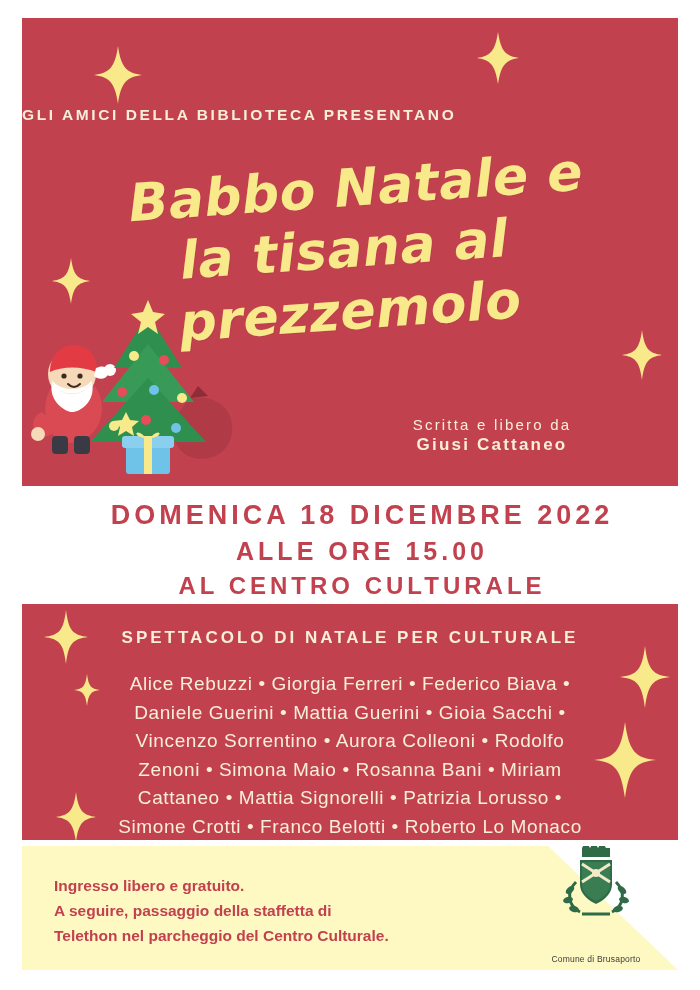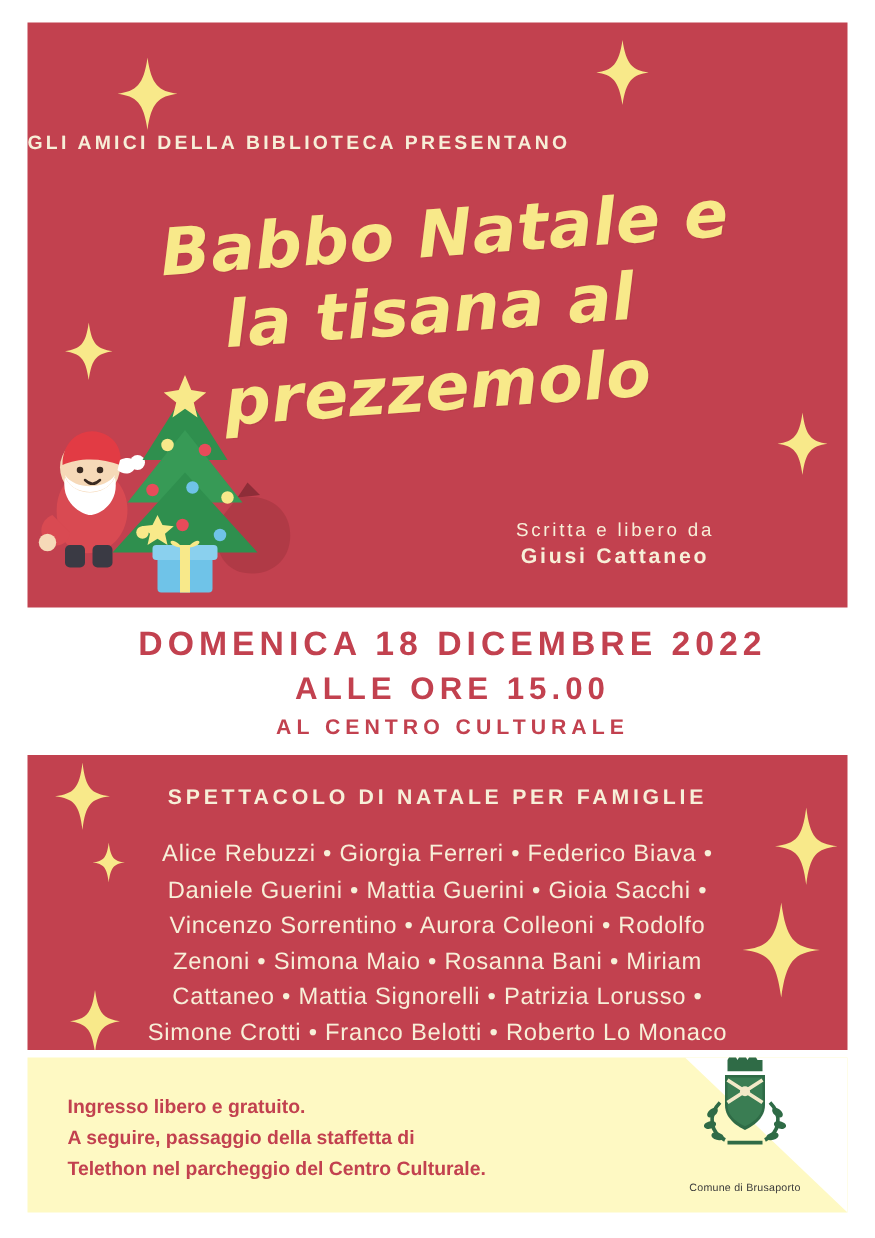--- a/index.html
+++ b/index.html
@@ -116,21 +116,21 @@
   }
 
   
   .date-line {
     color: #c2414f;
     font-weight: bold;
     letter-spacing: 4px;
   }
   .date-line1 { font-size: 27px; padding-top: 8px; }
   .date-line2 { font-size: 25px; padding-top: 6px; }
-  .date-line3 { font-size: 17px; padding-top: 6px; }
+  .date-line3 { font-size: 24px; padding-top: 6px; }
 
   
   .cast-heading {
     position: absolute;
     top: 24px;
     left: 0;
     width: 100%;
     text-align: center;
     color: #f7efd8;
     font-size: 17px;
@@ -171,21 +171,21 @@
   .logo-wrap {
     position: absolute;
     right: 22px;
     top: -8px;
     width: 120px;
     text-align: center;
   }
   .logo-caption {
     font-size: 8.5px;
     color: #3a3a3a;
-    margin-top: 6px;
+    margin-top: 16px;
     letter-spacing: 0.2px;
   }
 
   
   .spark {
     position: absolute;
     pointer-events: none;
   }
   .spark svg { display: block; }
 
@@ -318,21 +318,21 @@
       <svg width="40" height="50" viewBox="0 0 40 50">
           <path d="M20 0 C22.5 19 27 23 40 25 C27 27 22.5 31 20 50 C17.5 31 13 27 0 25 C13 23 17.5 19 20 0 Z" fill="#f8e98a"></path>
         </svg>
     </div>
     <div class="spark" style="left:52px; top:70px;">
       <svg width="26" height="32" viewBox="0 0 26 32">
           <path d="M13 0 C14.5 12 17 15 26 16 C17 17 14.5 20 13 32 C11.5 20 9 17 0 16 C9 15 11.5 12 13 0 Z" fill="#f8e98a"></path>
         </svg>
     </div>
 
-    <div class="cast-heading">SPETTACOLO DI NATALE PER FAMIGLIE</div>
+    <div class="cast-heading">SPETTACOLO DI NATALE PER CULTURALE</div>
     <div class="cast-names">Alice Rebuzzi • Giorgia Ferreri • Federico Biava • Daniele Guerini • Mattia Guerini • Gioia Sacchi • Vincenzo Sorrentino • Aurora Colleoni • Rodolfo Zenoni • Simona Maio • Rosanna Bani • Miriam Cattaneo • Mattia Signorelli • Patrizia Lorusso • Simone Crotti • Franco Belotti • Roberto Lo Monaco</div>
   </div>
 
   <div class="panel-bottom">
     <div class="bottom-text">
       <div>Ingresso libero e gratuito.</div>
       <div>A seguire, passaggio della staffetta di</div>
       <div>Telethon nel parcheggio del Centro Culturale.</div>
     </div>
     <div class="bottom-corner"></div>

